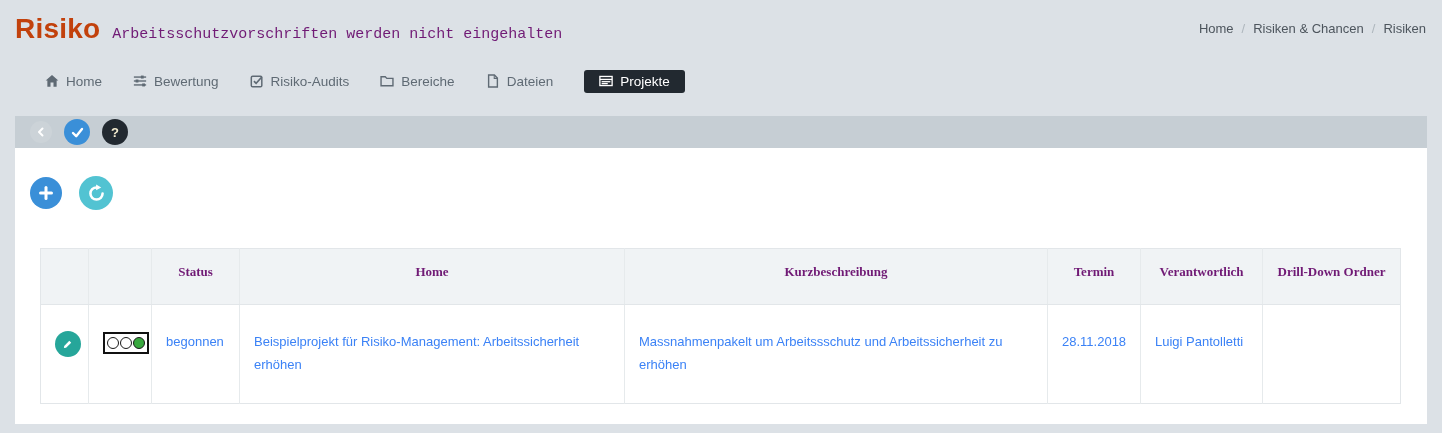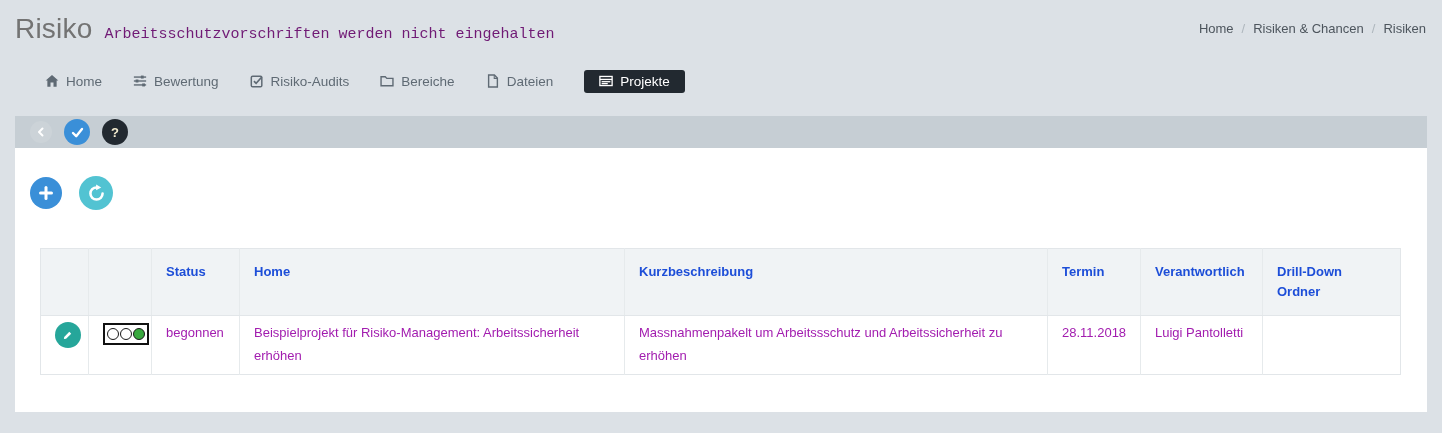--- a/index.html
+++ b/index.html
@@ -5,21 +5,21 @@
   * { margin: 0; padding: 0; box-sizing: border-box; }
   html, body { width: 1442px; height: 433px; overflow: hidden; }
   body {
     background: #dce1e6;
     font-family: "Liberation Sans", "DejaVu Sans", sans-serif;
     color: #5c6670;
   }
   
   .page-header { position: relative; padding: 13px 15px 0 15px; }
   .title-line { display: flex; align-items: baseline; gap: 12px; }
-  .page-title { font-size: 28px; font-weight: 400; color: #737373; letter-spacing: 0.2px; }
+  .page-title { font-size: 28px; font-weight: 700; color: #c2410c; letter-spacing: 0.2px; }
   .page-subtitle { font-size: 15px; color: #701a75; font-weight: 400; font-family: Liberation Mono, monospace; }
   .breadcrumb { position: absolute; right: 16px; top: 21px; font-size: 13px; color: #4d555d; display: flex; gap: 8px; align-items: center; }
   .breadcrumb .sep { color: #aeb6bd; }
   .breadcrumb a { color: #4d555d; text-decoration: none; cursor: pointer; }
   
   .tabs { display: flex; align-items: center; gap: 31px; margin: 16px 0 0 30px; height: 40px; }
   .tab { display: flex; align-items: center; gap: 7px; font-size: 13.5px; color: #5f6a74; cursor: pointer; white-space: nowrap; }
   .tab svg { width: 14px; height: 14px; flex: 0 0 auto; }
   .tab.active {
     background: var(--active-tab-bg, #222930);
@@ -51,26 +51,27 @@
   .btn-add { width: 32px; height: 32px; background: var(--accent-blue, #3a8fd8); }
   .btn-refresh { width: 34px; height: 34px; background: var(--accent-cyan, #52c3d2); }
   
   table.grid {
     width: 1360px; margin-left: 10px; border-collapse: collapse; table-layout: fixed;
     border: 1px solid #e2e6e9; font-size: 13px;
   }
   table.grid th, table.grid td { border-left: 1px solid #e6eaec; }
   table.grid th:first-child, table.grid td:first-child { border-left: none; }
   table.grid thead th {
-    background: #f0f3f5; color: #1d4ed8; font-weight: 700; text-align: left;
+    background: #f0f3f5; color: #701a75; font-weight: 700; text-align: center;
     padding: 13px 14px; height: 56px; vertical-align: top; line-height: 1.55;
     border-bottom: 1px solid #e2e6e9;
+    font-family: Liberation Serif, serif;
   }
   table.grid tbody td {
-    background: #ffffff; color: #a21caf; padding: 6px 14px; height: 57px;
+    background: #ffffff; color: #3b82f6; padding: 26px 14px; height: 57px;
     vertical-align: top; line-height: 1.75;
   }
   td.center { text-align: center; vertical-align: middle; }
   .edit-circle {
     width: 26px; height: 26px; border-radius: 50%;
     background: var(--accent-teal, #26a69a);
     display: inline-flex; align-items: center; justify-content: center; cursor: pointer; border: none;
   }
   .traffic-light {
     display: inline-flex; align-items: center; justify-content: center; gap: 1px;

